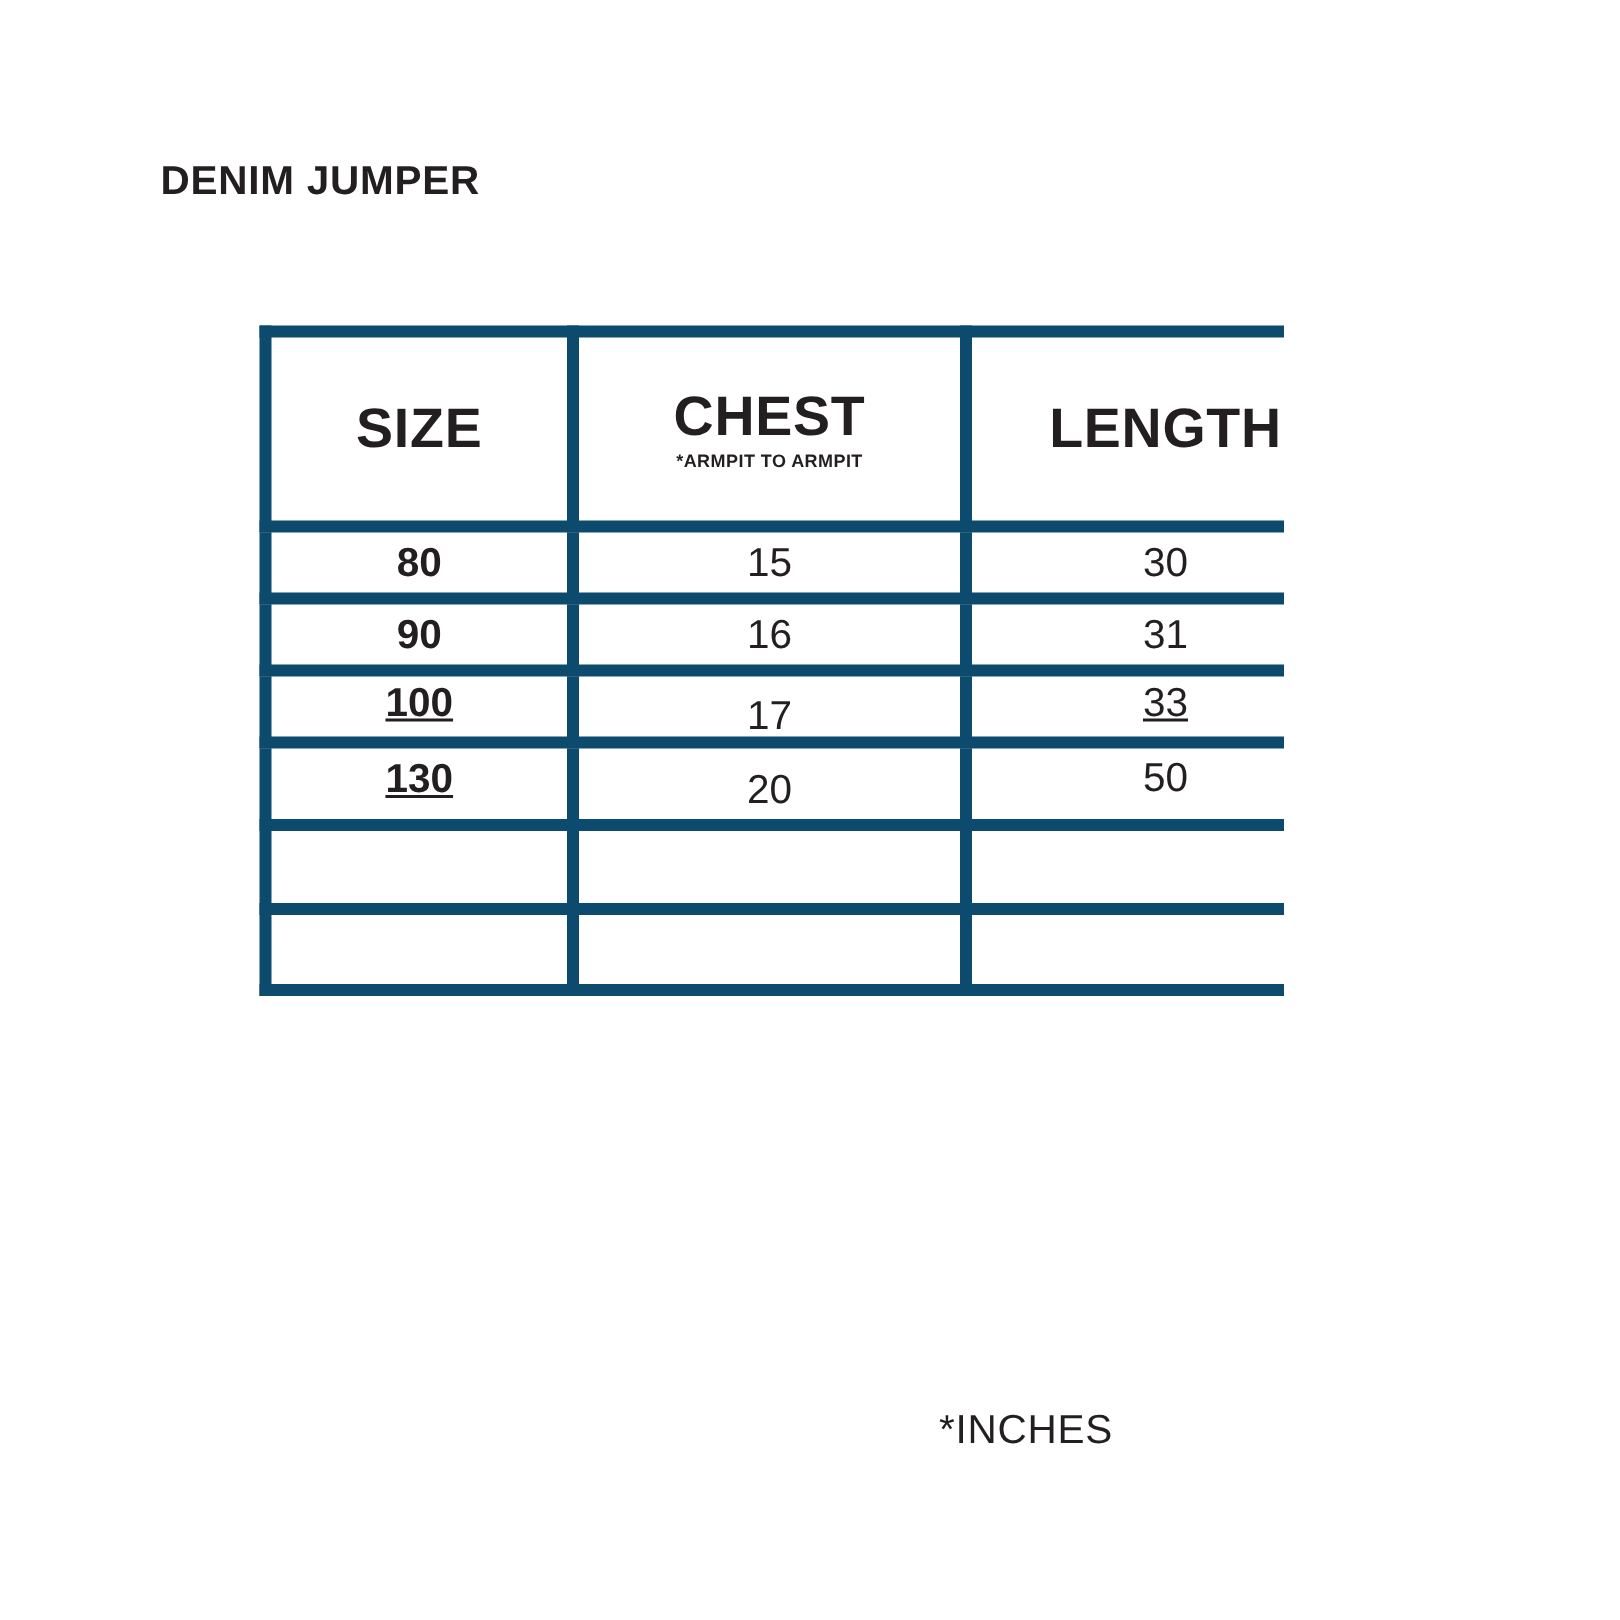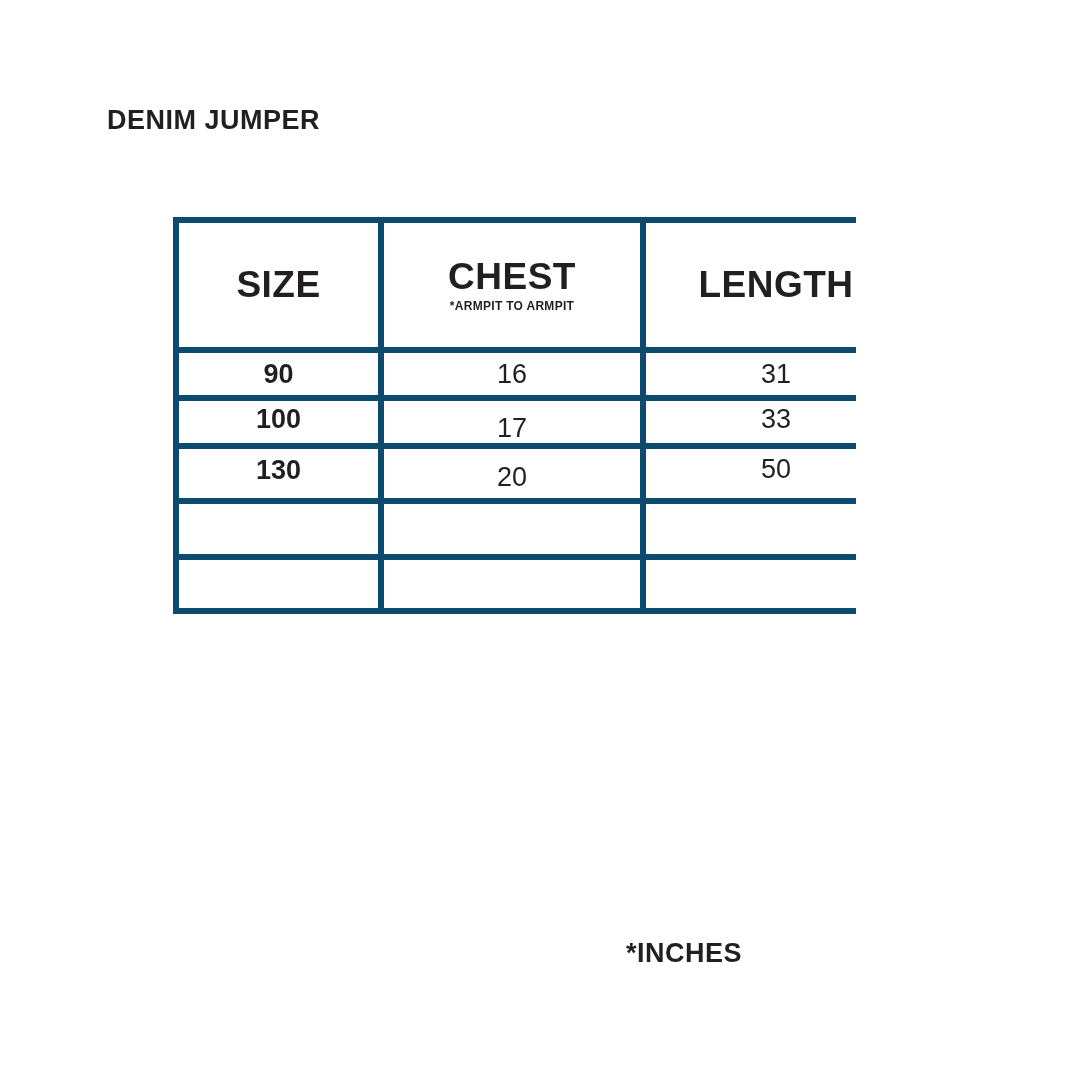--- a/index.html
+++ b/index.html
@@ -31,21 +31,21 @@
     position: absolute;
     left: 173px;
     top: 217px;
     width: 733px;
     border-collapse: collapse;
     table-layout: fixed;
     border: 6px solid #231f20;
   }
   table.size-chart th,
   table.size-chart td {
-    border: 6px solid #0c4a6e;
+    border: 8px solid #0c4a6e;
     text-align: center;
     vertical-align: middle;
     padding: 0;
     overflow: hidden;
   }
   col.c-size   { width: 205px; }
   col.c-chest  { width: 262px; }
   col.c-length { width: 266px; }
 
   thead tr { height: 130px; }
@@ -74,31 +74,31 @@
     font-size: 27px;
     line-height: 1;
   }
   td.size-cell .v { font-weight: 700; }
   td.chest-cell .v,
   td.length-cell .v { font-weight: 400; }
 
   
   .dn4 { transform: translateY(4px); }
   .dn6 { transform: translateY(6px); }
-  .up3 { transform: translateY(-3px); }
+  .up3 { transform: translateY(-3px); text-decoration: underline; }
   .up4 { transform: translateY(-4px); }
   .up5 { transform: translateY(-5px); }
   .up6 { transform: translateY(-6px); }
 
   .footnote {
     position: absolute;
     top: 938px;
     right: 114px;
     font-size: 27px;
-    font-weight: 700;
+    font-weight: 400;
     letter-spacing: 0.5px;
     color: #231f20;
     white-space: nowrap;
   }
 </style>
 </head>
 <body>
 
 <div class="canvas">
 
@@ -118,20 +118,25 @@
         <th>
           <span class="hlabel">CHEST</span>
           <span class="hsub">*ARMPIT TO ARMPIT</span>
         </th>
         <th>
           <span class="hlabel">LENGTH</span>
         </th>
       </tr>
     </thead>
     <tbody>
+      <tr class="row-80">
+        <td class="size-cell"><span class="v">80</span></td>
+        <td class="chest-cell"><span class="v">15</span></td>
+        <td class="length-cell"><span class="v">30</span></td>
+      </tr>
       <tr class="row-90">
         <td class="size-cell"><span class="v">90</span></td>
         <td class="chest-cell"><span class="v">16</span></td>
         <td class="length-cell"><span class="v">31</span></td>
       </tr>
       <tr class="row-100">
         <td class="size-cell"><span class="v up3">100</span></td>
         <td class="chest-cell"><span class="v dn6">17</span></td>
         <td class="length-cell"><span class="v up3">33</span></td>
       </tr>

